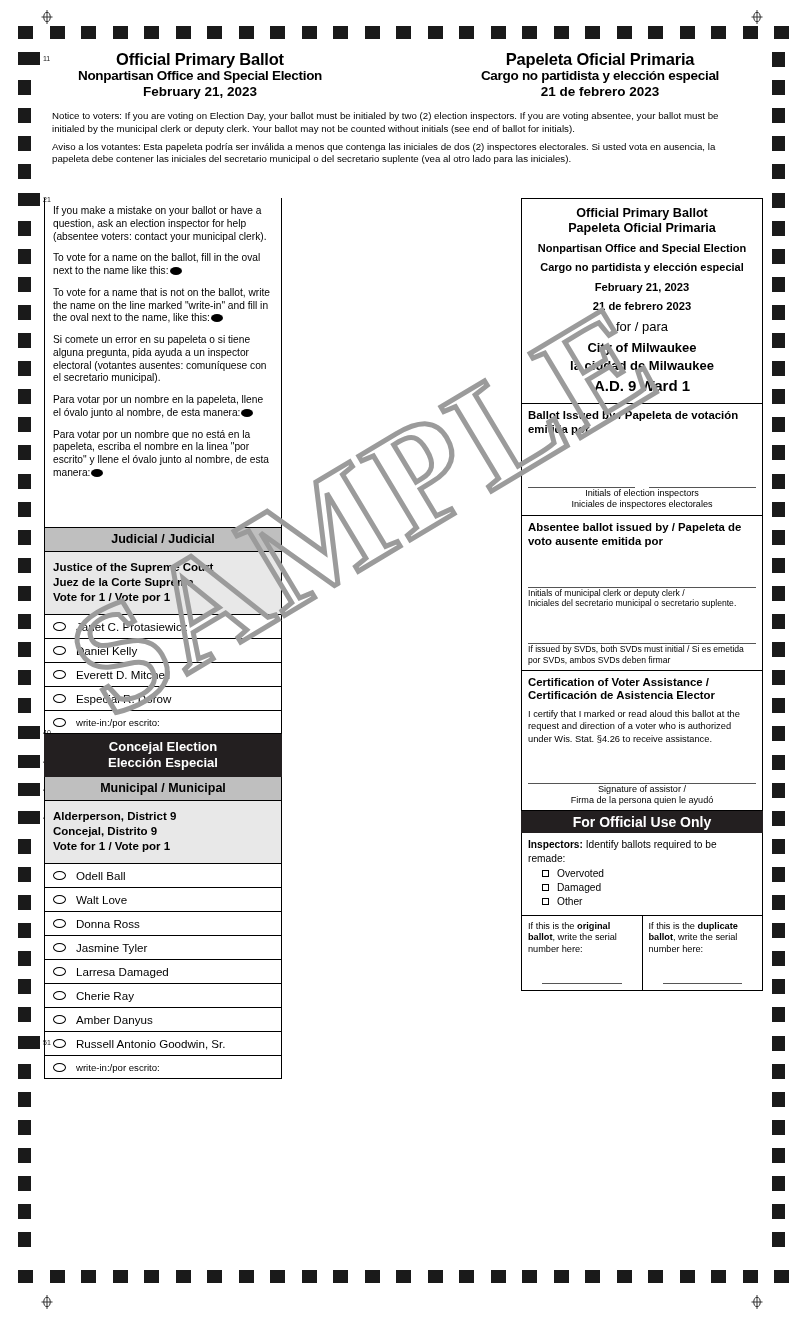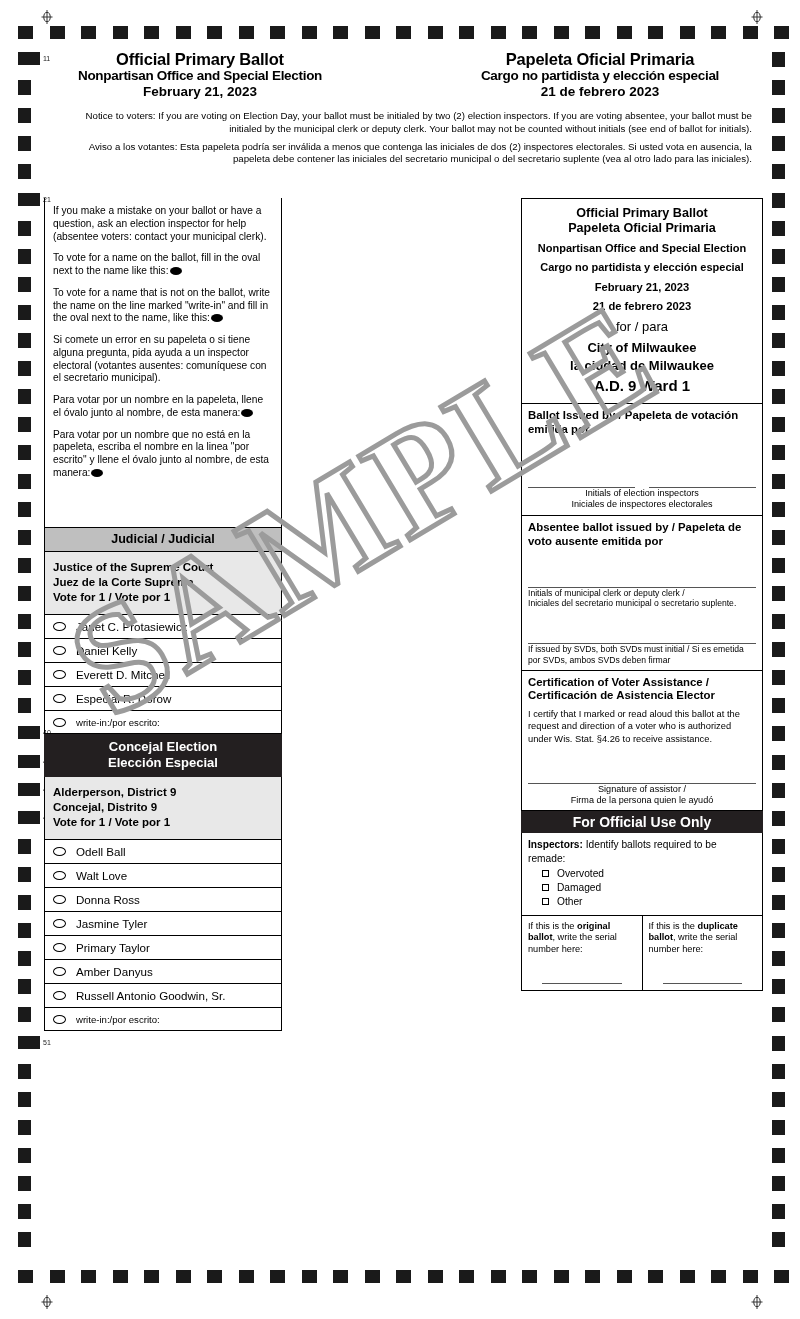--- a/index.html
+++ b/index.html
@@ -26,21 +26,21 @@
 
   
   .hdr { position:absolute; left:0; top:50px; width:800px; }
   .hdr-cols { display:flex; }
   .hdr-col { width:50%; text-align:center; line-height:1.12; }
   .hdr-t1 { font-size:16.5px; font-weight:bold; letter-spacing:-0.2px; }
   .hdr-t2 { font-size:13.5px; font-weight:bold; letter-spacing:-0.3px; }
   .hdr-t3 { font-size:13.5px; font-weight:bold; }
 
   .notice { position:absolute; left:52px; top:110px; width:700px; font-size:9.7px; line-height:1.32; }
-  .notice p { margin:0 0 5px 0;text-align:right; }
+  .notice p { margin:0 0 5px 0; }
 
   
   .col-left { position:absolute; left:44px; top:198px; width:238px; }
   .col-right { position:absolute; left:521px; top:198px; width:242px; }
 
   .bar-black {
     background:#231f20; color:#fff; text-align:center;
     font-weight:bold; font-size:13px; line-height:1.22;
     padding:5px 4px; border:1px solid #231f20;
   }
@@ -372,20 +372,21 @@
         <span>Especial R. Dorow</span>
       </div>
       <div class="cand-row writein">
         <span class="oval"></span>
         <span>write-in:/por escrito:</span>
       </div>
       <div class="bar-black" style="border-top: none;">
         <div>Concejal Election</div>
         <div>Elección Especial</div>
       </div>
+      <div class="bar-gray">Municipal / Municipal</div>
       <div class="office">
         <div>Alderperson, District 9</div>
         <div>Concejal, Distrito 9</div>
         <div>Vote for 1 / Vote por 1</div>
       </div>
       <div class="cand-row">
         <span class="oval"></span>
         <span>Odell Ball</span>
       </div>
       <div class="cand-row">
@@ -395,21 +396,25 @@
       <div class="cand-row">
         <span class="oval"></span>
         <span>Donna Ross</span>
       </div>
       <div class="cand-row">
         <span class="oval"></span>
         <span>Jasmine Tyler</span>
       </div>
       <div class="cand-row">
         <span class="oval"></span>
-        <span>Primary Taylor</span>
+        <span>Larresa Damaged</span>
+      </div>
+      <div class="cand-row">
+        <span class="oval"></span>
+        <span>Cherie Ray</span>
       </div>
       <div class="cand-row">
         <span class="oval"></span>
         <span>Amber Danyus</span>
       </div>
       <div class="cand-row">
         <span class="oval"></span>
         <span>Russell Antonio Goodwin, Sr.</span>
       </div>
       <div class="cand-row writein">

